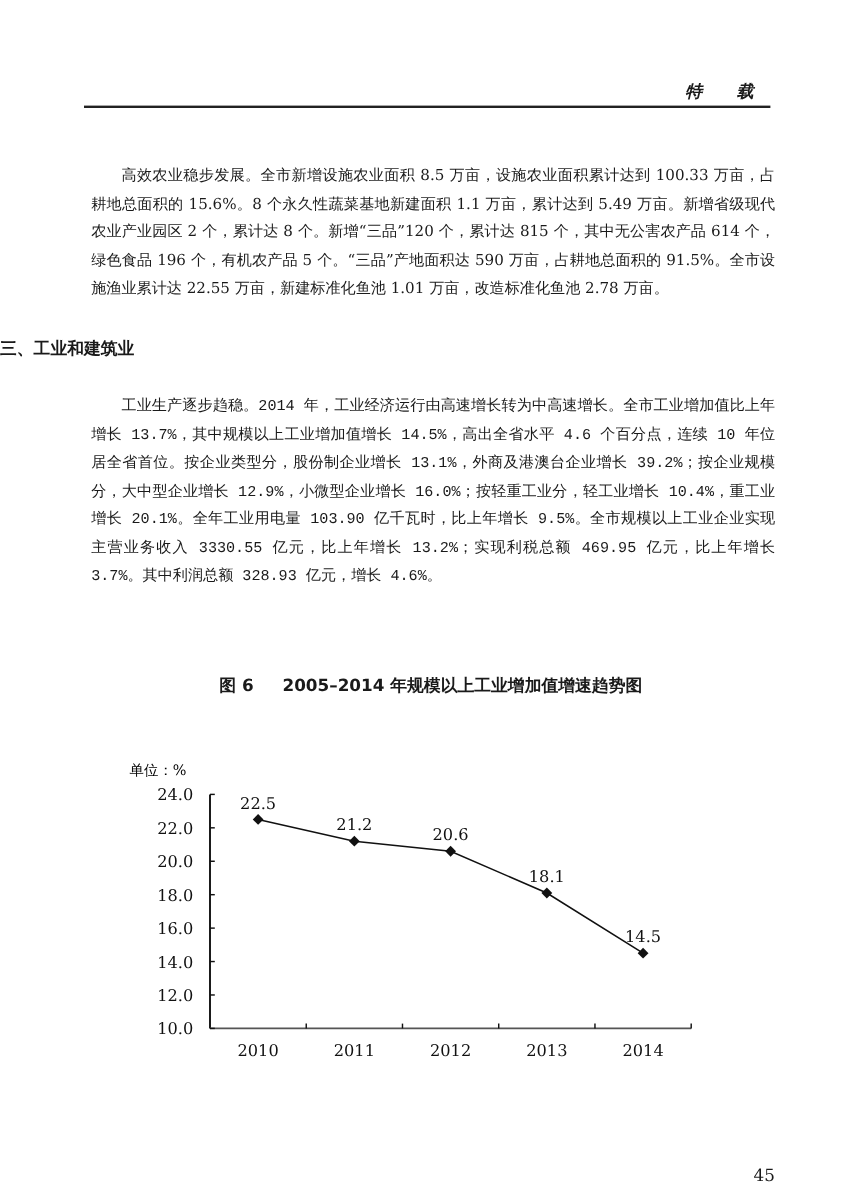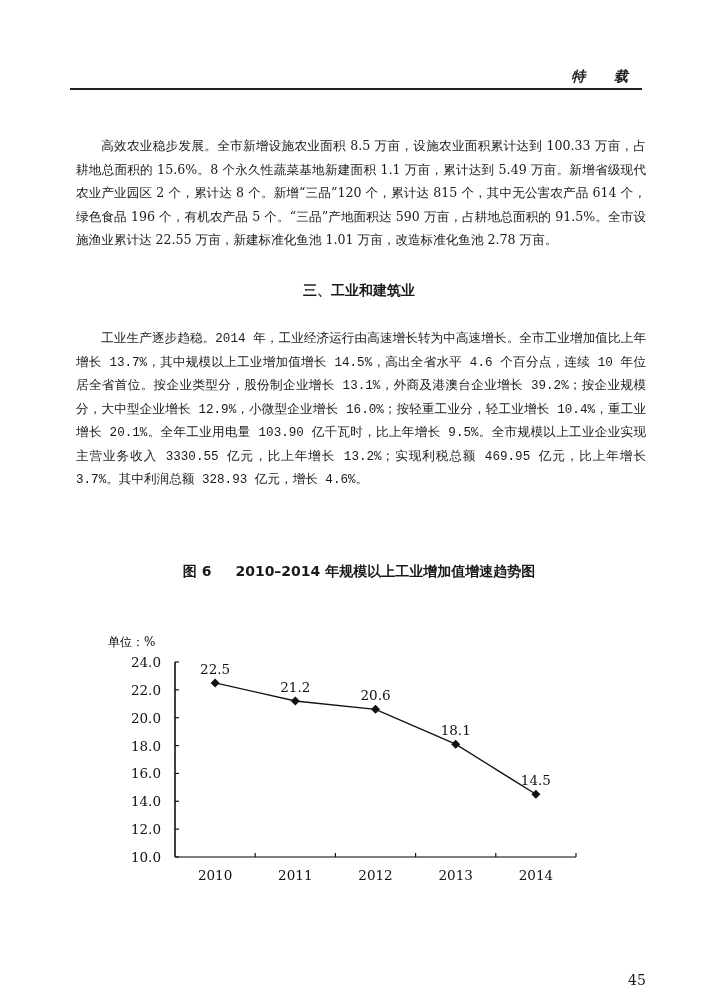--- a/index.html
+++ b/index.html
@@ -7,21 +7,21 @@
          font-family:"DejaVu Serif","Liberation Serif",serif; color:#1a1a1a; }
   .header { position:absolute; left:70px; top:60px; width:572px; height:30px; }
   .header-title { position:absolute; right:2px; top:8px; font-family:"DejaVu Sans","Liberation Sans",sans-serif;
                   font-size:14px; font-weight:bold; letter-spacing:12px;font-style:italic; }
   .header-rule { position:absolute; left:0; right:0; top:28px; border-top:2px solid #222; }
   .para { position:absolute; left:76px; width:570px; font-size:12.6px; line-height:23.5px;
           text-align:justify; }
   .para p { margin:0; text-indent:2em; }
   #p1 { top:134px; }
   #p2 { top:328px;font-family:Liberation Mono, monospace; }
-  .section { position:absolute; left:0; width:718px; top:282px; text-align:center;
+  .section { position:absolute; left:0; width:718px; top:282px; text-align:left;
              font-family:"DejaVu Sans","Liberation Sans",sans-serif; font-size:14px; font-weight:bold; }
   .fig-title { position:absolute; left:0; width:718px; top:563px; text-align:center;
                font-size:14px; font-weight:bold; font-family:"DejaVu Sans","Liberation Sans",sans-serif;}
   .fig-title span { margin:0 12px; }
   #chart { position:absolute; left:0; top:620px; }
   .page-number { position:absolute; left:628px; top:972px; font-size:14px; }
 </style>
 </head>
 <body>
 
@@ -34,21 +34,21 @@
   <p>高效农业稳步发展。全市新增设施农业面积 8.5 万亩，设施农业面积累计达到 100.33 万亩，占耕地总面积的 15.6%。8 个永久性蔬菜基地新建面积 1.1 万亩，累计达到 5.49 万亩。新增省级现代农业产业园区 2 个，累计达 8 个。新增“三品”120 个，累计达 815 个，其中无公害农产品 614 个，绿色食品 196 个，有机农产品 5 个。“三品”产地面积达 590 万亩，占耕地总面积的 91.5%。全市设施渔业累计达 22.55 万亩，新建标准化鱼池 1.01 万亩，改造标准化鱼池 2.78 万亩。</p>
 </div>
 
 <div class="section">三、工业和建筑业</div>
 
 <div class="para" id="p2">
   <p>工业生产逐步趋稳。2014 年，工业经济运行由高速增长转为中高速增长。全市工业增加值比上年增长 13.7%，其中规模以上工业增加值增长 14.5%，高出全省水平 4.6 个百分点，连续 10 年位居全省首位。按企业类型分，股份制企业增长 13.1%，外商及港澳台企业增长 39.2%；按企业规模分，大中型企业增长 12.9%，小微型企业增长 16.0%；按轻重工业分，轻工业增长 10.4%，重工业增长 20.1%。全年工业用电量 103.90 亿千瓦时，比上年增长 9.5%。全市规模以上工业企业实现主营业务收入 3330.55 亿元，比上年增长 13.2%；实现利税总额 469.95 亿元，比上年增长 3.7%。其中利润总额 328.93 亿元，增长 4.6%。</p>
 </div>
 
 <div class="fig-title">
-  <span>图 6</span><span>2010–2014 年规模以上工业增加值增速趋势图</span>
+  <span>图 6</span><span>2005–2014 年规模以上工业增加值增速趋势图</span>
 </div>
 
 <svg id="chart" width="718" height="270">
   <text id="unit" x="108" y="26" font-size="12">单位：%</text>
   <g id="axes">
       <line x1="175" y1="42" x2="175" y2="237" stroke="#111" stroke-width="1.6"></line>
       <line x1="175" y1="237" x2="576" y2="237" stroke="#555" stroke-width="1.6"></line>
       <line x1="175" y1="237" x2="179" y2="237" stroke="#111" stroke-width="1.2"></line>
       <text x="161" y="242" text-anchor="end" font-size="13.5" fill="#111">10.0</text>
       <line x1="175" y1="209.14285714285714" x2="179" y2="209.14285714285714" stroke="#111" stroke-width="1.2"></line>

